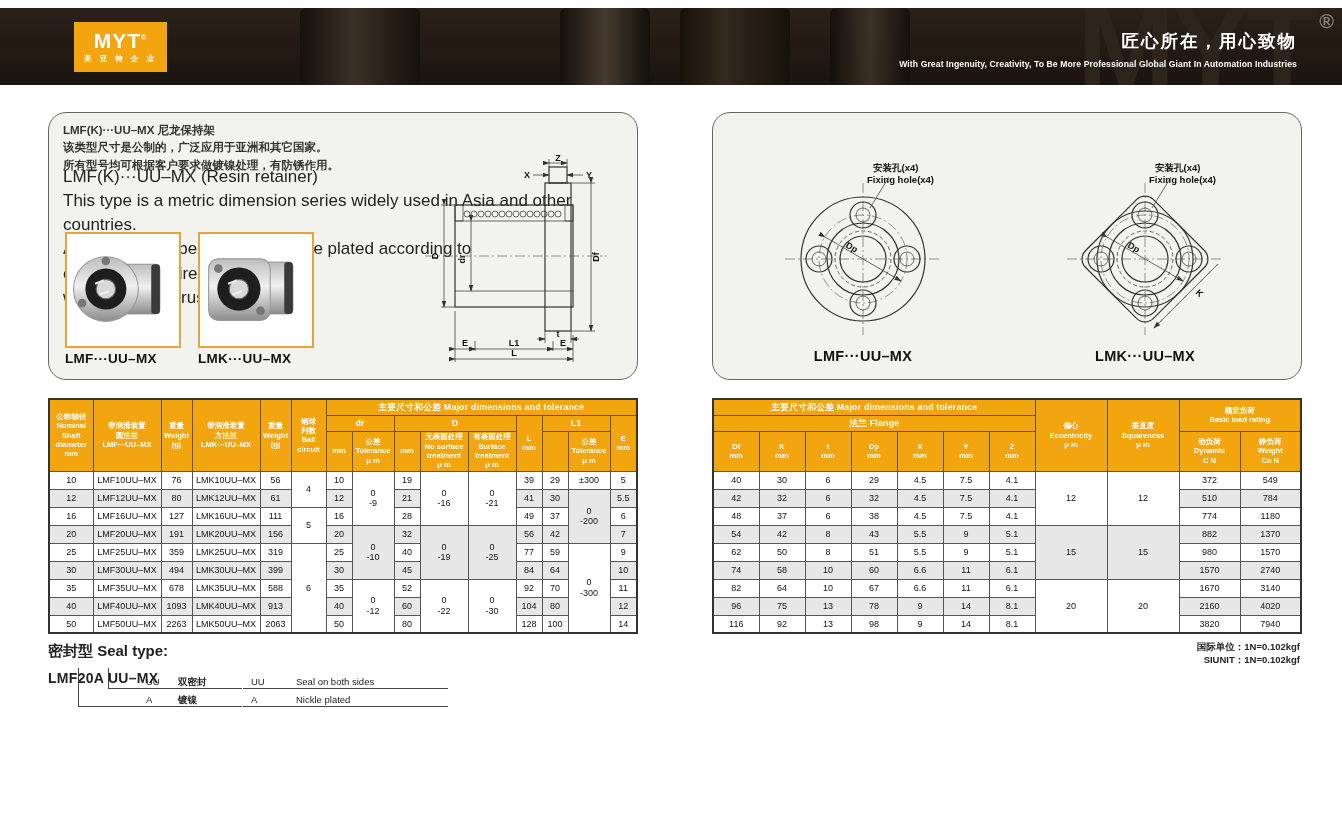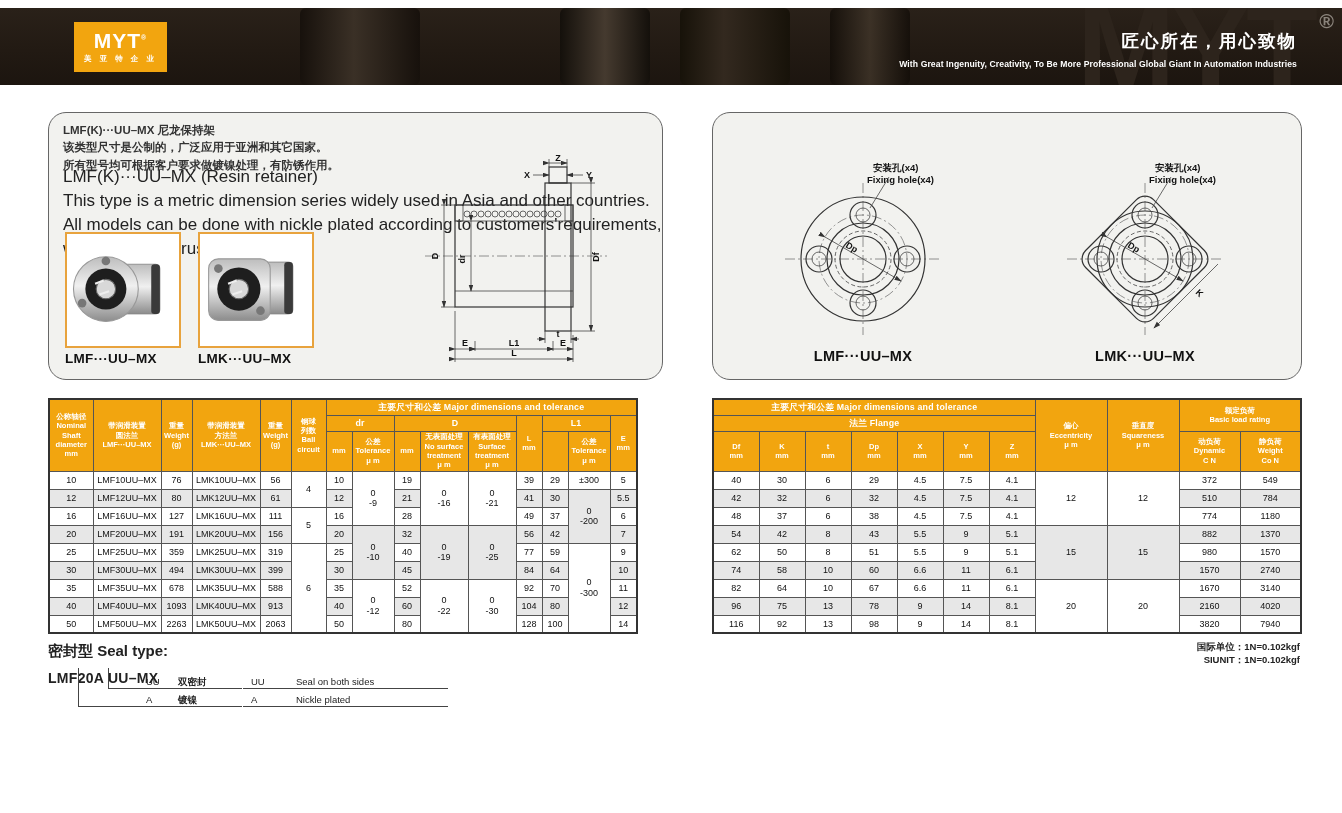--- a/index.html
+++ b/index.html
@@ -23,21 +23,21 @@
     display:flex;flex-direction:column;align-items:center;justify-content:center;}
   .logo-brand{font-size:21px;font-weight:900;color:#fff;letter-spacing:1px;line-height:1;}
   .logo-brand sup{font-size:7px;vertical-align:super;}
   .logo-sub{font-size:7.5px;color:#fff;letter-spacing:3px;margin-top:3px;font-weight:bold;}
   .slogan{position:absolute;right:45px;top:13px;text-align:right;color:#fff;margin-top:8px;}
   .slogan-zh{font-size:17.5px;font-weight:bold;letter-spacing:2px;}
   .slogan-en{font-size:8.6px;font-weight:bold;margin-top:6px;letter-spacing:.1px;}
   
   .panel{position:absolute;top:112px;width:588px;height:266px;background:#f2f2ef;
     border:1px solid #666;border-radius:18px;}
-  .panel-left{left:48px;padding-left:25px;}
+  .panel-left{left:48px;}
   .panel-right{left:712px;}
   .intro-zh{position:absolute;left:14px;top:9px;font-size:11.5px;font-weight:bold;color:#333;
     line-height:1.5;white-space:pre-line;}
   .intro-en{position:absolute;left:14px;top:52px;font-size:17px;color:#222;line-height:1.42;
     white-space:pre-line;}
   .prod-box{position:absolute;top:119px;width:112px;height:112px;background:#fff;
     border:2px solid #E8A33D;}
   .prod-box.b1{left:16px;} .prod-box.b2{left:149px;}
   .prod-label{position:absolute;top:238px;font-size:13.5px;font-weight:800;color:#111;letter-spacing:.3px;}
   .prod-label.l1{left:16px;} .prod-label.l2{left:149px;}

